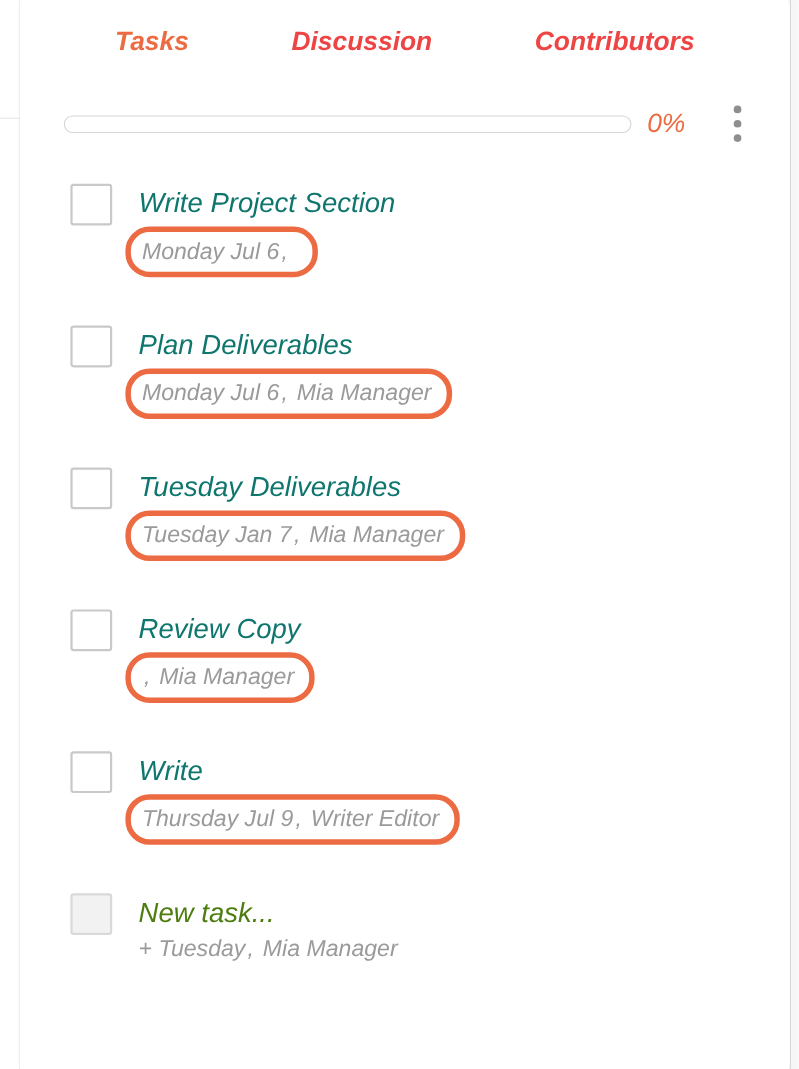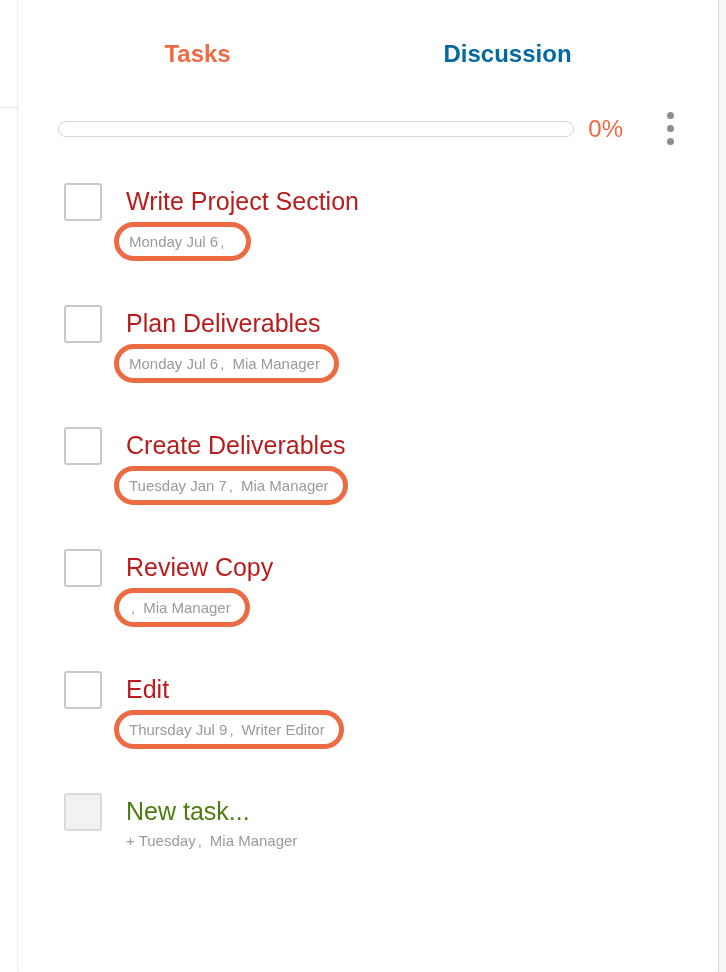--- a/index.html
+++ b/index.html
@@ -16,31 +16,32 @@
     }
     .panel {
       position: absolute;
       left: 18px;
       right: 8px;
       top: 0;
       bottom: 0;
       background: #fff;
       box-shadow: 0 0 0 1px rgba(0,0,0,0.07);
       border-radius: 2px;
-      padding-top: 40px;
+      padding-top: 24px;
+      font-style: italic;
     }
     .tabs {
       display: flex;
       justify-content: space-around;
       padding: 0 40px 10px 40px;
     }
     .tab {
       font-size: 24px;
       font-weight: 600;
-      color: #0369a1;
+      color: #ef4444;
       cursor: pointer;
     }
     .tab.active {
       color: #ec6b43;
     }
     .progress-row {
       display: flex;
       align-items: center;
       padding: 30px 40px 10px 40px;
     }
@@ -92,32 +93,32 @@
     }
     .checkbox.placeholder {
       background: #f2f2f2;
       border-color: #d9d9d9;
     }
     .task-body {
       flex: 1;
     }
     .task-title {
       font-size: 25px;
-      color: #b91c1c;
+      color: #0f766e;
       font-weight: 400;
       margin-bottom: 6px;
       margin-top: 4px;
     }
     .task-title.placeholder {
       color: #4d7c0f;
     }
     .task-meta {
       display: inline-flex;
       align-items: baseline;
-      font-size: 15px;
+      font-size: 21px;
       color: #9a9a9a;
     }
     .task-meta.highlighted {
       border: 5px solid #ec6b43;
       border-radius: 22px;
       padding: 6px 14px 6px 10px;
       margin-left: -12px;
     }
     .meta-date, .meta-assignee, .meta-schedule {
       white-space: nowrap;
@@ -152,20 +153,21 @@
 <body>
 
 <div class="outer-left-border"></div>
 <div class="right-scroll"></div>
 
 <div class="panel">
 
   <div class="tabs">
     <div class="tab active">Tasks</div>
     <div class="tab">Discussion</div>
+    <div class="tab">Contributors</div>
   </div>
 
   <div class="progress-row">
     <div class="progress-bar"></div>
     <div class="progress-text">0%</div>
     <div class="menu-dots">
       <span></span>
         <span></span>
         <span></span>
     </div>
@@ -194,21 +196,21 @@
             <span class="meta-sep">,</span>
             <span class="meta-gap"></span>
           <span class="meta-assignee">Mia Manager</span>
         </div>
       </div>
     </div>
 
     <div class="task-item">
       <div class="checkbox"></div>
       <div class="task-body">
-        <div class="task-title">Create Deliverables</div>
+        <div class="task-title">Tuesday Deliverables</div>
         <div class="task-meta highlighted">
           <span class="meta-date">Tuesday Jan 7</span>
             <span class="meta-sep">,</span>
             <span class="meta-gap"></span>
           <span class="meta-assignee">Mia Manager</span>
         </div>
       </div>
     </div>
 
     <div class="task-item">
@@ -219,21 +221,21 @@
             <span class="meta-sep">,</span>
             <span class="meta-gap"></span>
           <span class="meta-assignee">Mia Manager</span>
         </div>
       </div>
     </div>
 
     <div class="task-item">
       <div class="checkbox"></div>
       <div class="task-body">
-        <div class="task-title">Edit</div>
+        <div class="task-title">Write</div>
         <div class="task-meta highlighted">
           <span class="meta-date">Thursday Jul 9</span>
             <span class="meta-sep">,</span>
             <span class="meta-gap"></span>
           <span class="meta-assignee">Writer Editor</span>
         </div>
       </div>
     </div>
 
     <div class="task-item">

